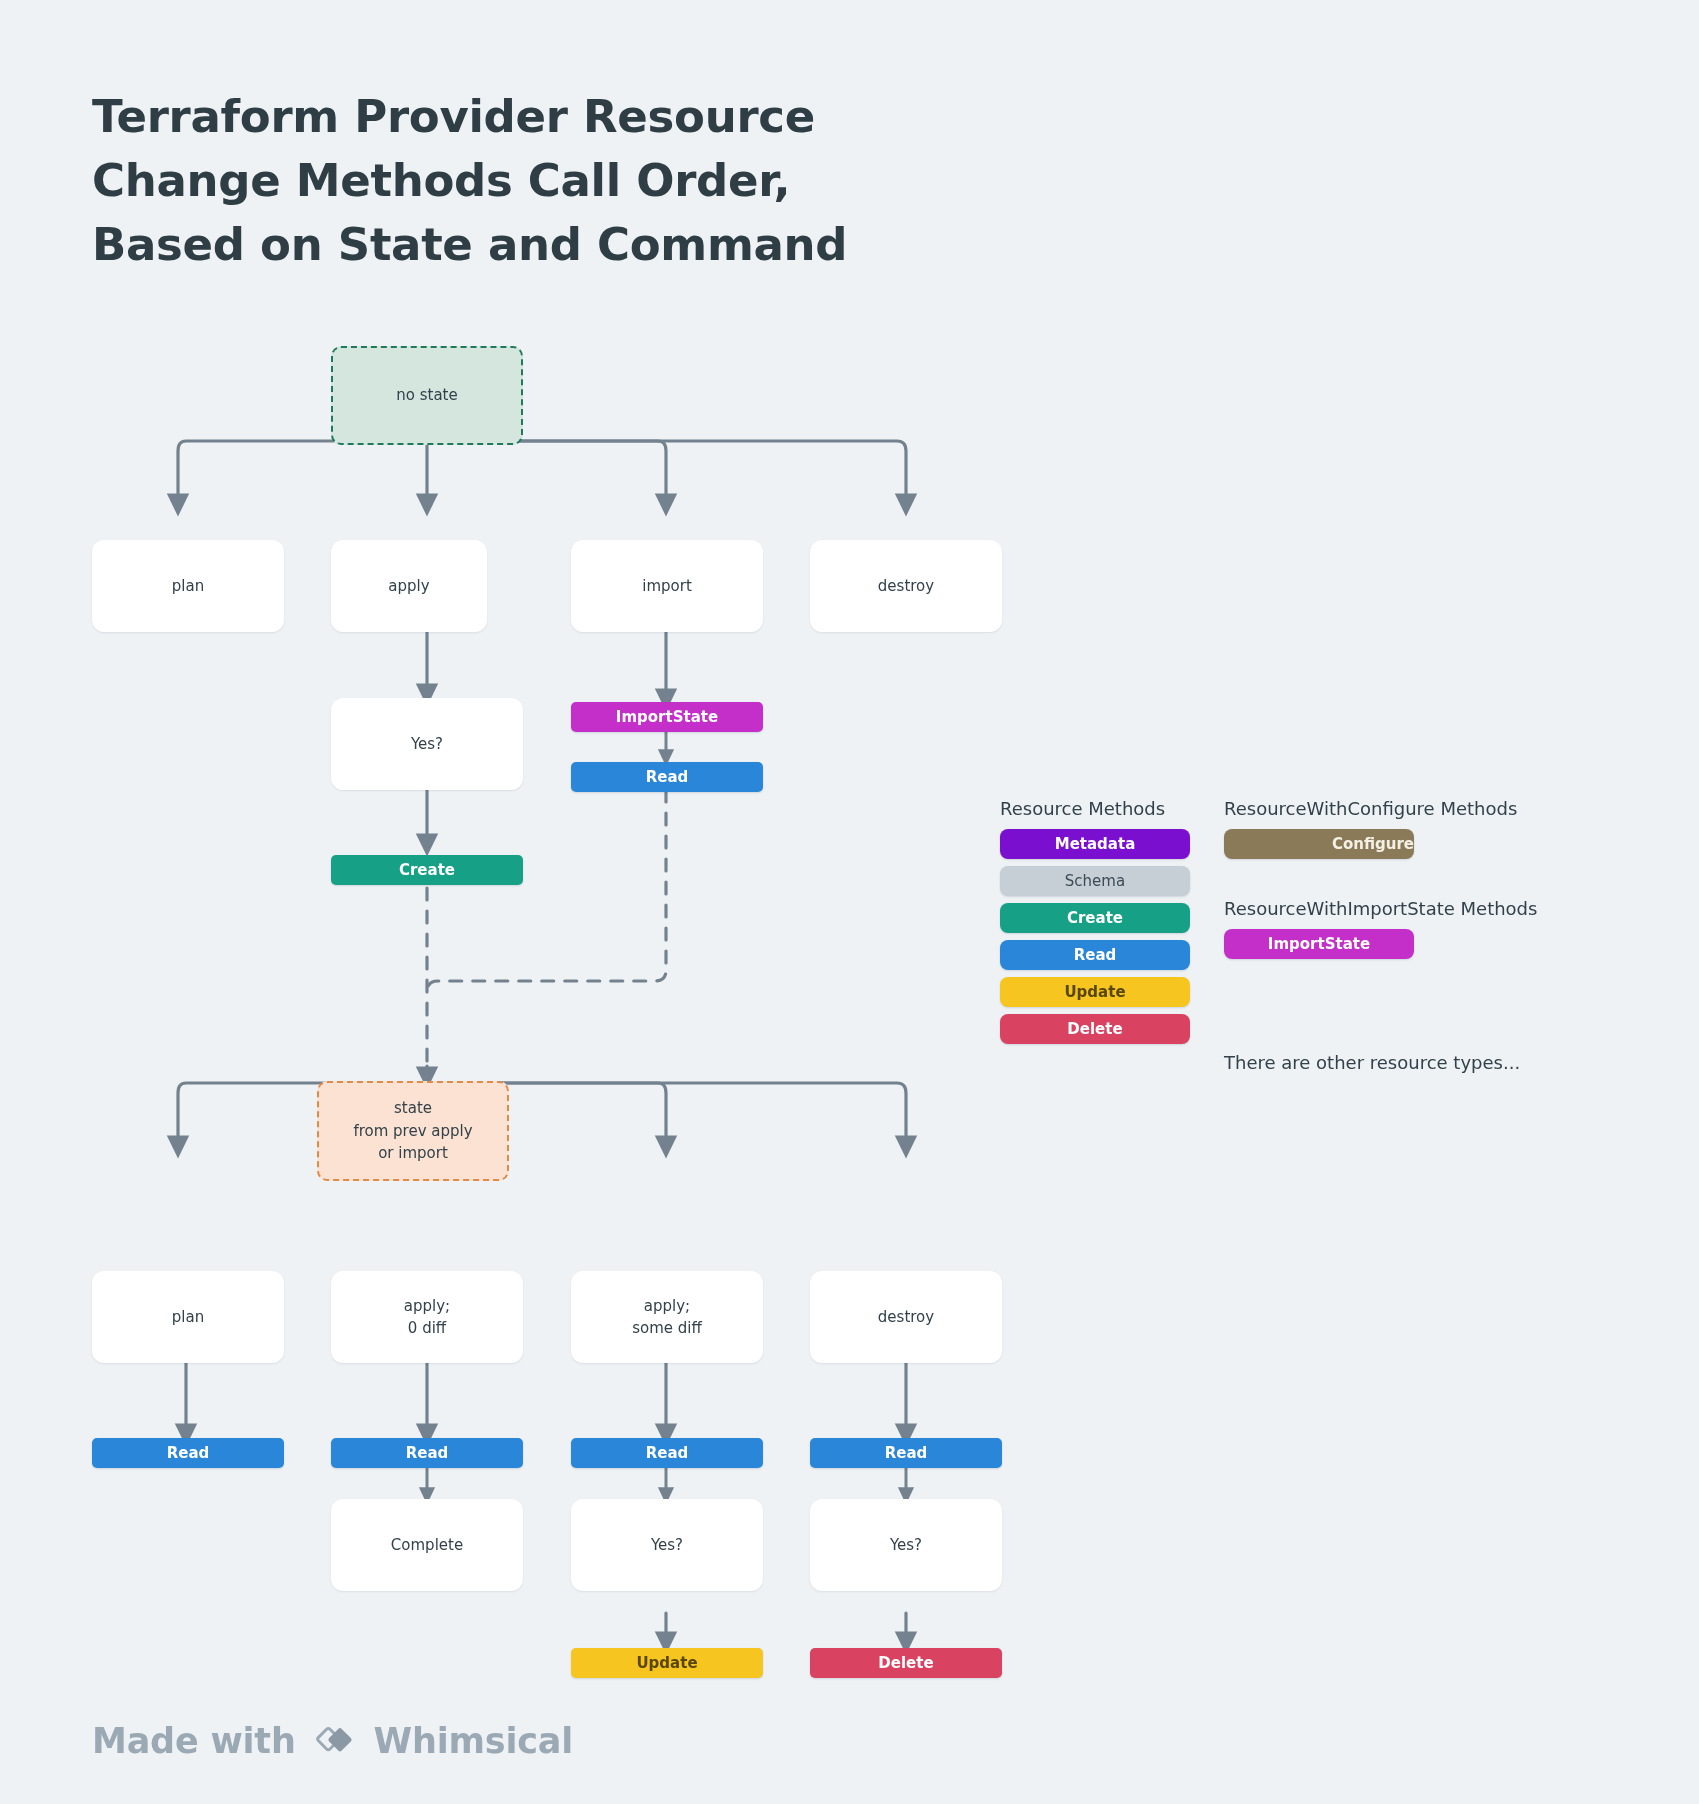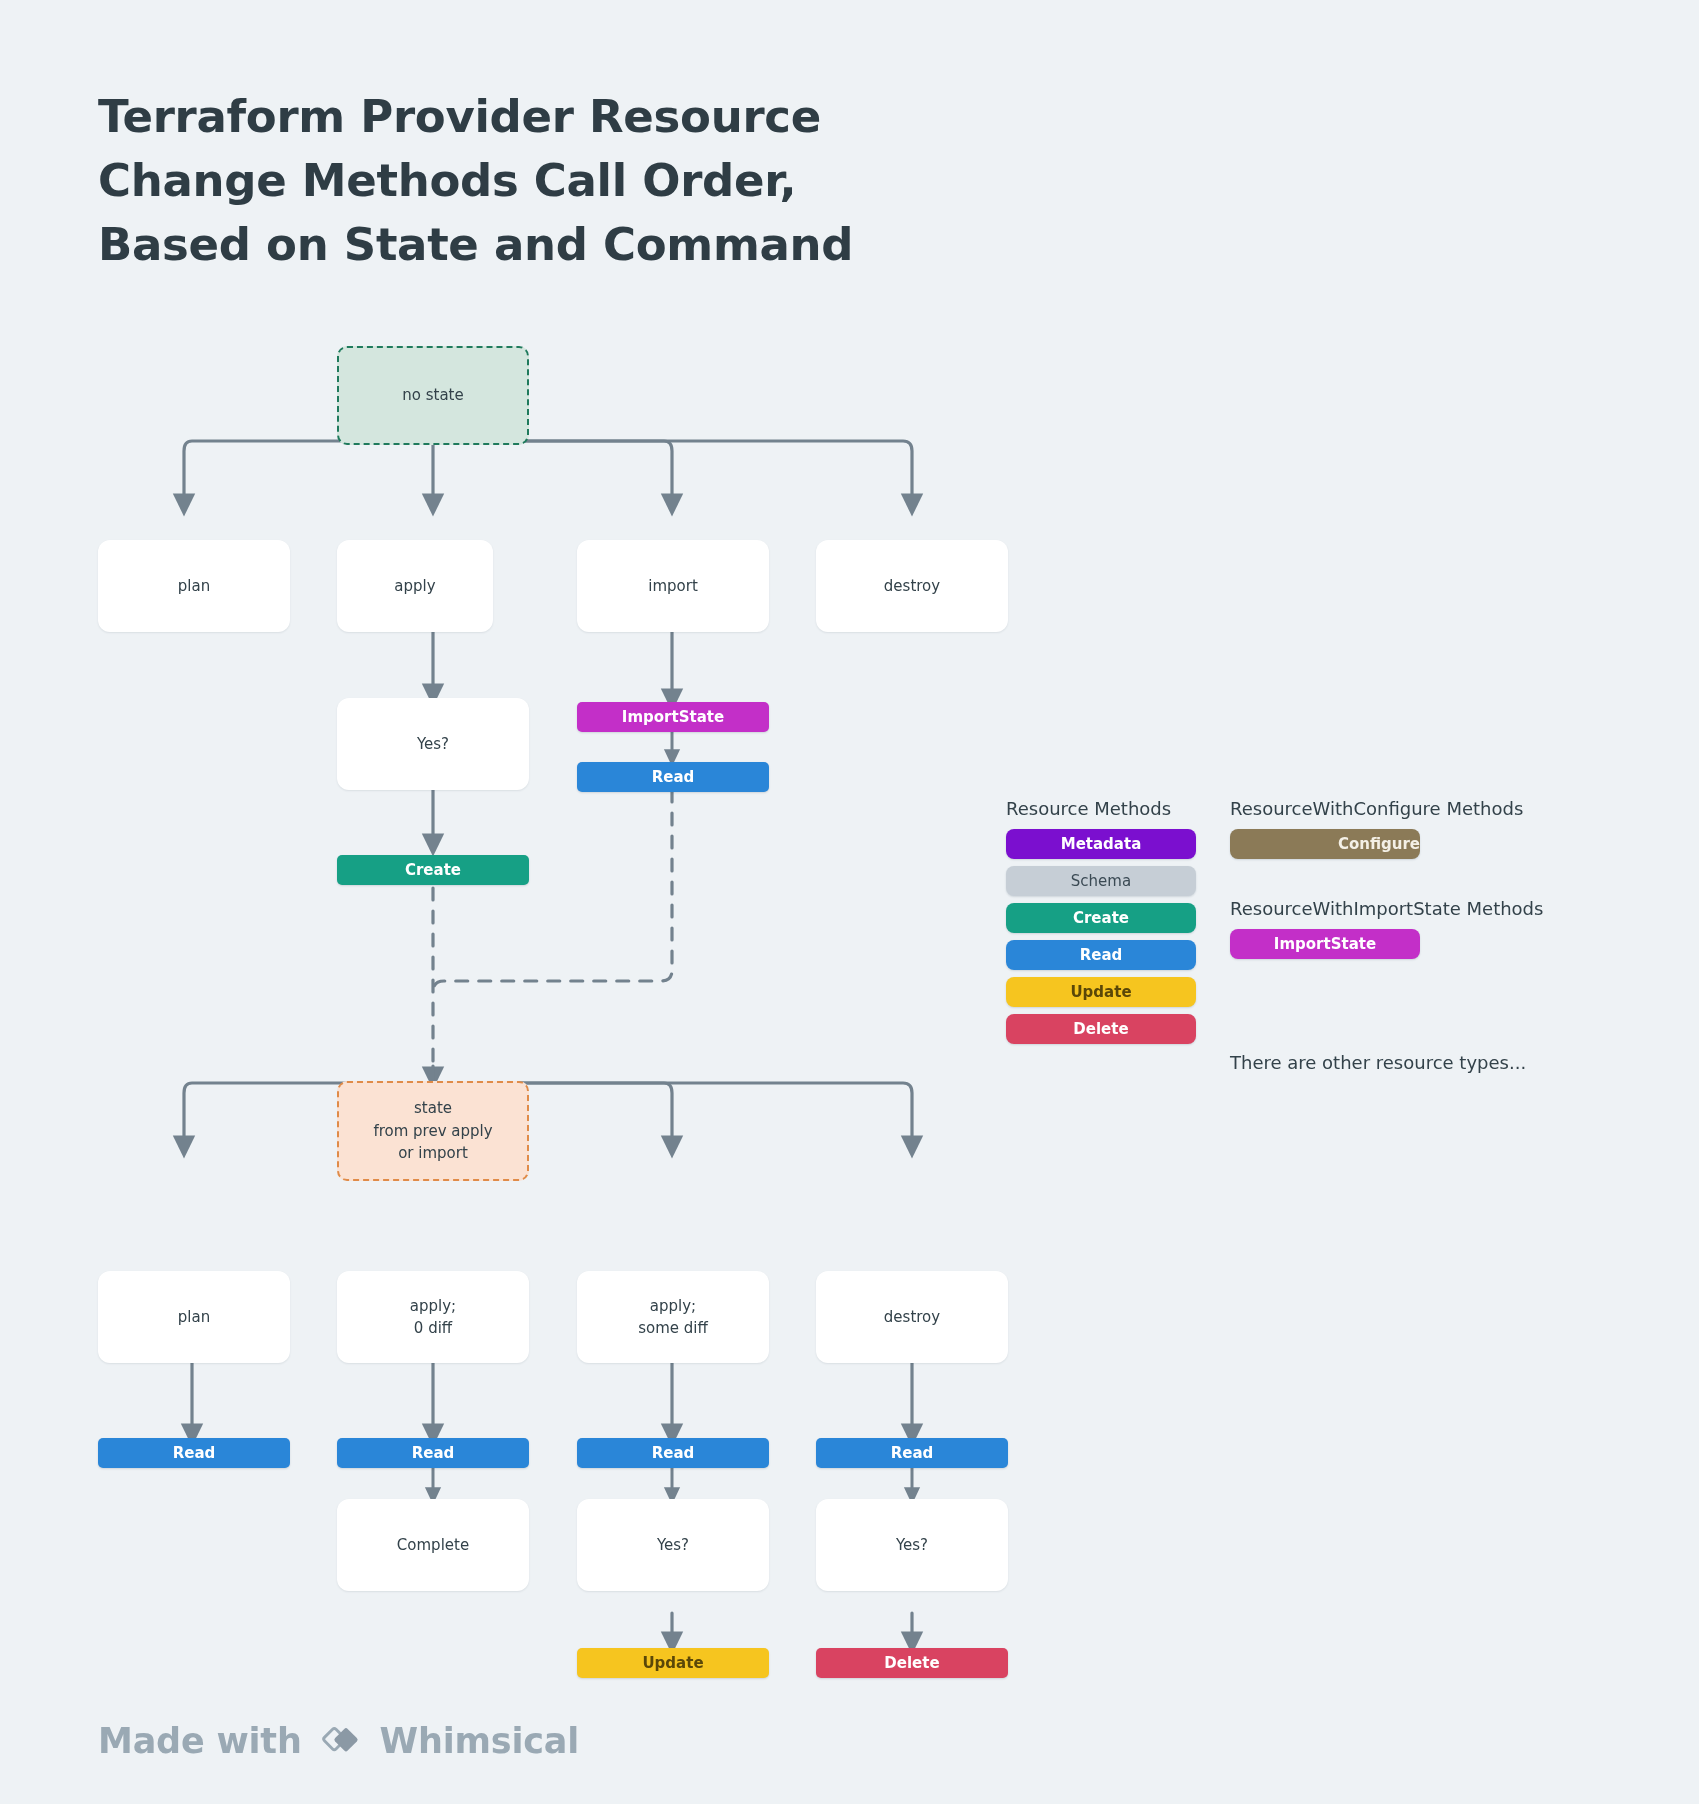--- a/index.html
+++ b/index.html
@@ -5,21 +5,21 @@
   html, body {
     margin: 0; padding: 0;
     background: #eef2f5;
   }
   body {
     width: 1699px; height: 1804px;
     position: relative;
     font-family: "DejaVu Sans", sans-serif;
     overflow: hidden;
   }
-  #canvas { position: absolute; inset: 0; margin-left: 6px; }
+  #canvas { position: absolute; inset: 0; }
 
   
   .title {
     position: absolute;
     left: 92px; top: 85px;
     width: 820px;
     font-family: "DejaVu Sans", sans-serif;
     font-size: 45px;
     font-weight: 700;
     line-height: 1.42;
@@ -191,21 +191,21 @@
   </div>
 
   <div class="node pill" style="left:571px; top:702px; width:192px; background:#c32fc8; color:#ffffff;">
     <span>ImportState</span>
   </div>
 
   <div class="node pill" style="left:571px; top:762px; width:192px; background:#2a86d8; color:#ffffff;">
     <span>Read</span>
   </div>
 
-  <div class="node statebox dashed-orange" style="left:331px; top:1081px; width:192px; height:100px; white-space:pre-line;">
+  <div class="node statebox dashed-orange" style="left:317px; top:1081px; width:192px; height:100px; white-space:pre-line;">
     <span>state
 from prev apply
 or import</span>
   </div>
 
   <div class="node plainbox" style="left:92px; top:1271px; width:192px; height:92px;">
     <span>plan</span>
   </div>
   <div class="node plainbox" style="left:331px; top:1271px; width:192px; height:92px; white-space:pre-line;">
     <span>apply;

